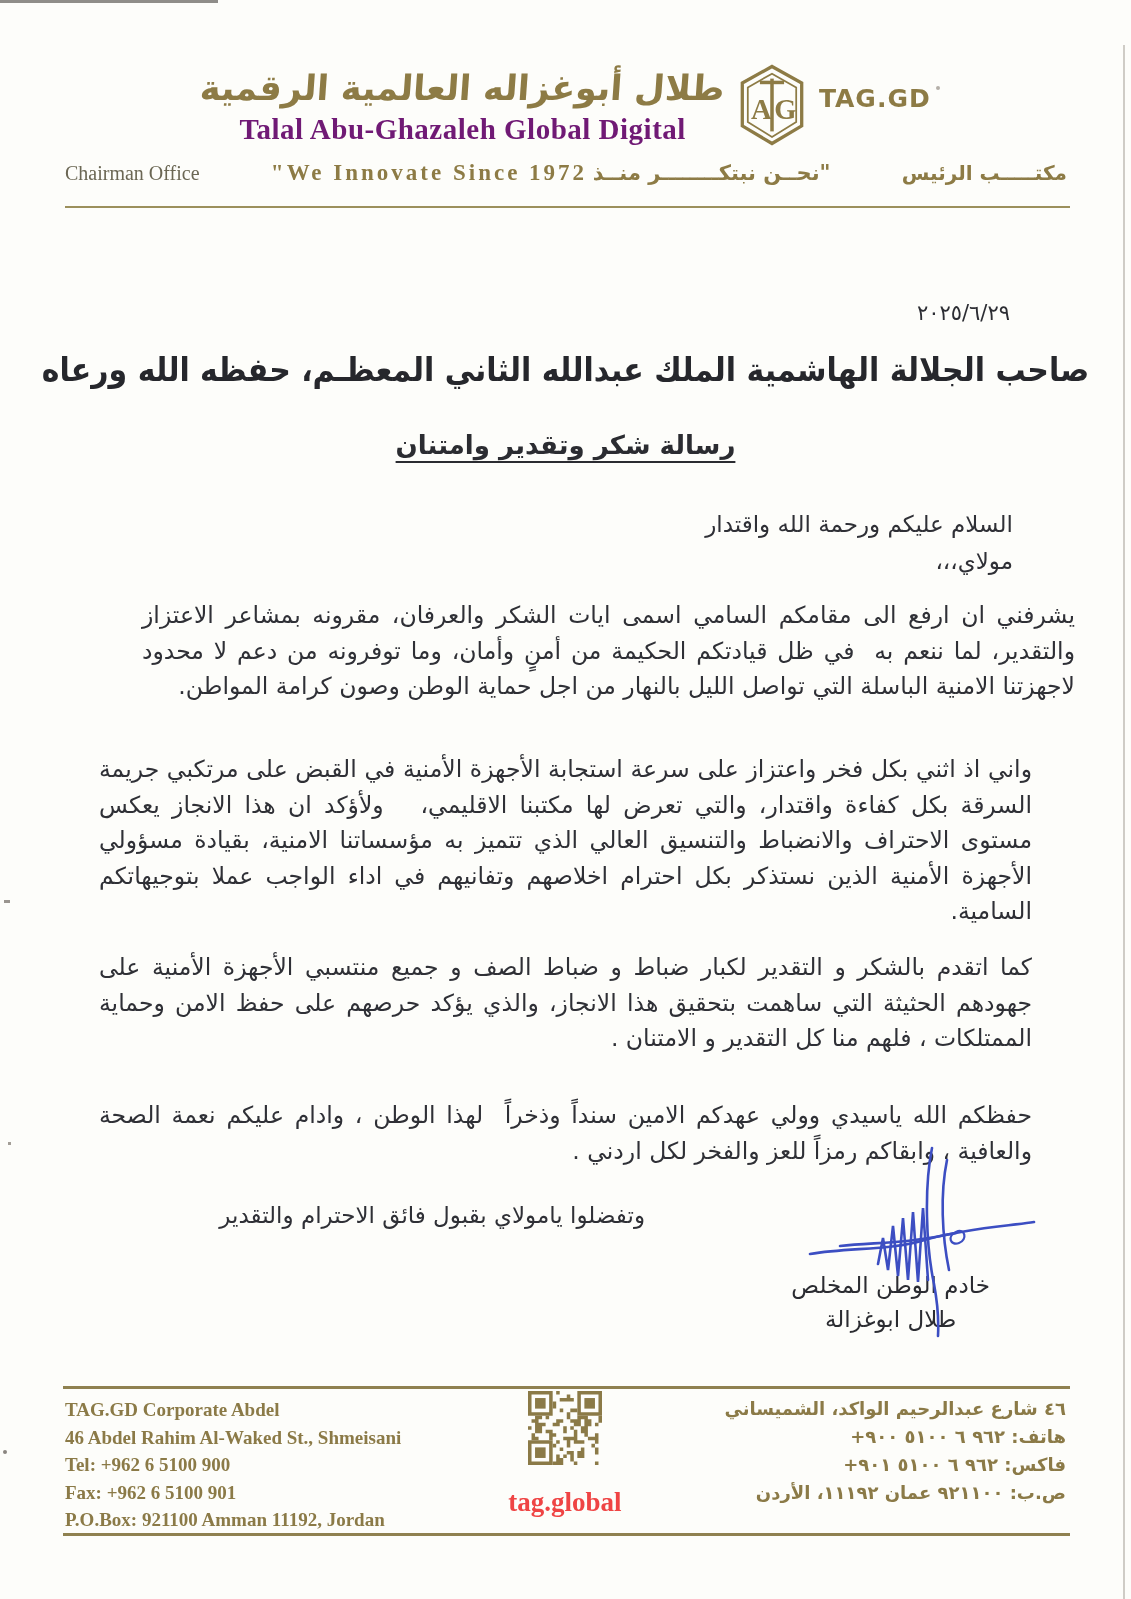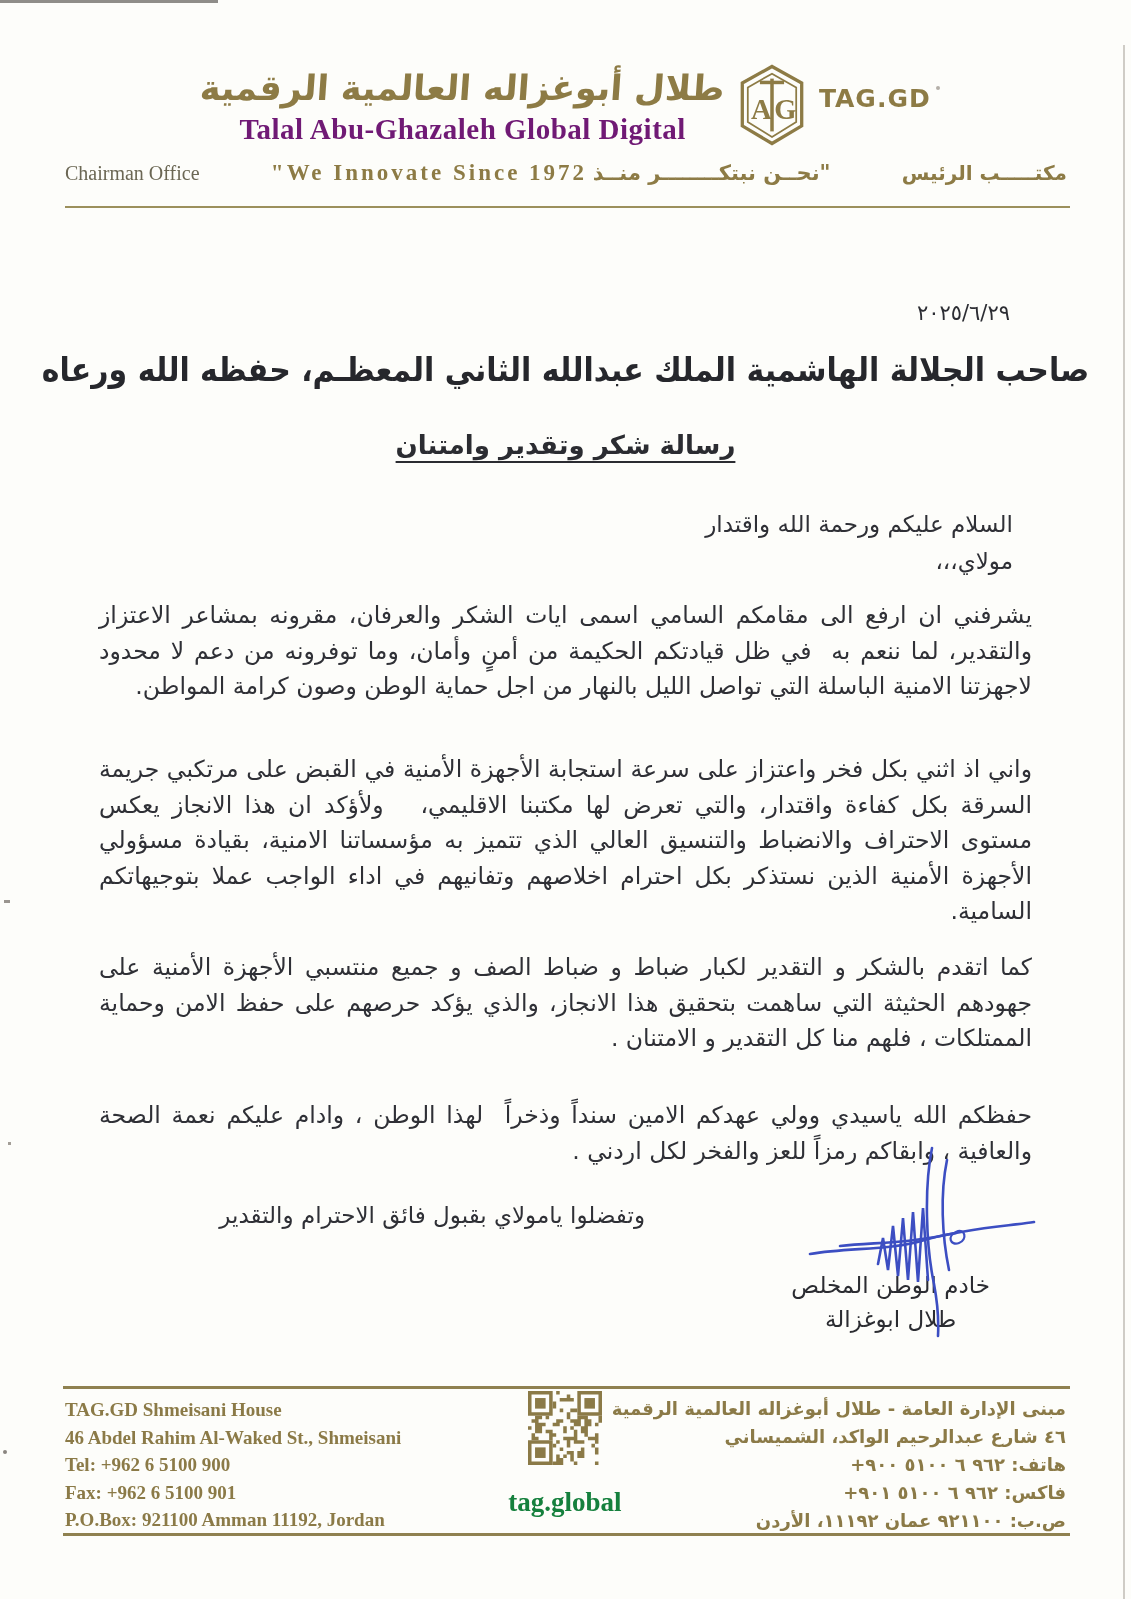--- a/index.html
+++ b/index.html
@@ -32,21 +32,21 @@
   .greeting{position:absolute;top:506px;right:118px;text-align:right;font-size:23px;line-height:37px;color:#2f3036;}
   .bodypar{position:absolute;left:99px;width:933px;direction:rtl;text-align:justify;text-align-last:right;font-size:23.5px;line-height:35.5px;color:#2f3036;}
   .closing{position:absolute;top:1202px;right:486px;font-size:23px;font-weight:500;color:#2f3036;white-space:nowrap;}
   .sigblock{position:absolute;top:1268px;right:141px;text-align:center;font-size:23px;line-height:34px;color:#2b2c31;}
   .signature-svg{position:absolute;top:1136px;left:806px;pointer-events:none;}
 
   
   .f-line{position:absolute;left:63px;width:1007px;height:3px;background:#8f8150;}
   .f-left{position:absolute;left:65px;top:1396px;font-family:"Liberation Serif","DejaVu Serif",serif;font-weight:bold;color:#8b7a47;font-size:19px;line-height:27.5px;}
   .f-right{position:absolute;right:65px;top:1395px;direction:rtl;text-align:right;font-weight:bold;color:#8b7a47;font-size:18px;line-height:28px;}
-  .f-site{position:absolute;left:445px;top:1487px;width:240px;text-align:center;font-family:"Liberation Serif","DejaVu Serif",serif;font-weight:bold;color:#15803d;font-size:27px;}
+  .f-site{position:absolute;left:445px;top:1487px;width:240px;text-align:center;font-family:"Liberation Serif","DejaVu Serif",serif;font-weight:bold;color:#ef4444;font-size:27px;}
   .qr{position:absolute;left:528px;top:1391px;}
 
   
   .artifact{position:absolute;pointer-events:none;}
 </style>
 </head>
 <body>
 
 <div class="page">
 
@@ -83,21 +83,21 @@
 
   <div class="subject ar" dir="rtl">
     <span>رسالة شكر وتقدير وامتنان</span>
   </div>
 
   <div class="greeting ar" dir="rtl">
     <div>السلام عليكم ورحمة الله واقتدار</div>
     <div>مولاي،،،</div>
   </div>
 
-  <div class="bodypar ar" style="top:598px;">يشرفني ان ارفع الى مقامكم السامي اسمى ايات الشكر والعرفان، مقرونه بمشاعر الاعتزاز والتقدير، لما ننعم به&nbsp; في ظل قيادتكم الحكيمة من أمنٍ وأمان، وما توفرونه من دعم لا محدود لاجهزتنا الامنية الباسلة التي تواصل الليل بالنهار من اجل حماية الوطن وصون كرامة المواطن.</div>
+  <div class="bodypar ar" style="top:598px;margin-left:43px;">يشرفني ان ارفع الى مقامكم السامي اسمى ايات الشكر والعرفان، مقرونه بمشاعر الاعتزاز والتقدير، لما ننعم به&nbsp; في ظل قيادتكم الحكيمة من أمنٍ وأمان، وما توفرونه من دعم لا محدود لاجهزتنا الامنية الباسلة التي تواصل الليل بالنهار من اجل حماية الوطن وصون كرامة المواطن.</div>
   <div class="bodypar ar" style="top:752px;">واني اذ اثني بكل فخر واعتزاز على سرعة استجابة الأجهزة الأمنية في القبض على مرتكبي جريمة السرقة بكل كفاءة واقتدار، والتي تعرض لها مكتبنا الاقليمي،&nbsp;&nbsp; ولأؤكد ان هذا الانجاز يعكس مستوى الاحتراف والانضباط والتنسيق العالي الذي تتميز به مؤسساتنا الامنية، بقيادة مسؤولي الأجهزة الأمنية الذين نستذكر بكل احترام اخلاصهم وتفانيهم في اداء الواجب عملا بتوجيهاتكم السامية.</div>
   <div class="bodypar ar" style="top:950px;">كما اتقدم بالشكر و التقدير لكبار ضباط و ضباط الصف و جميع منتسبي الأجهزة الأمنية على جهودهم الحثيثة التي ساهمت بتحقيق هذا الانجاز، والذي يؤكد حرصهم على حفظ الامن وحماية الممتلكات ، فلهم منا كل التقدير و الامتنان .</div>
   <div class="bodypar ar" style="top:1098px;">حفظكم الله ياسيدي وولي عهدكم الامين سنداً وذخراً&nbsp; لهذا الوطن ، وادام عليكم نعمة الصحة والعافية ، وابقاكم رمزاً للعز والفخر لكل اردني .</div>
 
   <div class="closing ar" dir="rtl">وتفضلوا يامولاي بقبول فائق الاحترام والتقدير</div>
 
   <div class="sigblock ar" dir="rtl">
     <div>خادم الوطن المخلص</div>
     <div>طلال ابوغزالة</div>
   </div>
@@ -109,21 +109,21 @@
       <path d="M72 128 l5 -26 5 32 5 -44 5 50 5 -58 5 62 5 -68 5 70 5 -74 5 72"></path>
       <path d="M126 12 C118 52 120 110 128 148 C131 164 133 182 132 200"></path>
       <path d="M141 24 C134 58 136 100 143 134"></path>
       <path d="M150 96 c9 -5 12 8 3 11 c-9 3 -12 -7 -3 -11" stroke-width="2.2"></path>
     </g>
   </svg>
 
   <div class="f-line" style="top:1386px;"></div>
 
   <div class="f-left">
-    <div>TAG.GD Shmeisani House</div>
+    <div>TAG.GD Corporate Abdel</div>
     <div>46 Abdel Rahim Al-Waked St., Shmeisani</div>
     <div>Tel: +962 6 5100 900</div>
     <div>Fax: +962 6 5100 901</div>
     <div>P.O.Box: 921100 Amman 11192, Jordan</div>
   </div>
 
   <svg class="qr" width="74" height="74" viewBox="0 0 73.5 73.5">
     <g fill="#8b7a47">
       <path fill-rule="evenodd" d="M0 0h24.5v24.5H0Z M3.5 3.5v17.5h17.5V3.5Z"></path>
       <rect x="7" y="7" width="10.5" height="10.5"></rect>
@@ -131,21 +131,20 @@
       <rect x="56" y="7" width="10.5" height="10.5"></rect>
       <path fill-rule="evenodd" d="M0 49h24.5v24.5H0Z M3.5 52.5v17.5h17.5V52.5Z"></path>
       <rect x="7" y="56" width="10.5" height="10.5"></rect>
       <path id="qr-modules" d="M28.0 0.0h3.5v3.5h-3.5zM38.5 3.5h3.5v3.5h-3.5zM31.5 7.0h3.5v3.5h-3.5zM35.0 7.0h3.5v3.5h-3.5zM38.5 7.0h3.5v3.5h-3.5zM42.0 7.0h3.5v3.5h-3.5zM24.5 10.5h3.5v3.5h-3.5zM24.5 14.0h3.5v3.5h-3.5zM31.5 17.5h3.5v3.5h-3.5zM42.0 17.5h3.5v3.5h-3.5zM45.5 17.5h3.5v3.5h-3.5zM38.5 21.0h3.5v3.5h-3.5zM7.0 24.5h3.5v3.5h-3.5zM10.5 24.5h3.5v3.5h-3.5zM17.5 24.5h3.5v3.5h-3.5zM38.5 24.5h3.5v3.5h-3.5zM49.0 24.5h3.5v3.5h-3.5zM52.5 24.5h3.5v3.5h-3.5zM56.0 24.5h3.5v3.5h-3.5zM70.0 24.5h3.5v3.5h-3.5zM3.5 28.0h3.5v3.5h-3.5zM7.0 28.0h3.5v3.5h-3.5zM28.0 28.0h3.5v3.5h-3.5zM31.5 28.0h3.5v3.5h-3.5zM42.0 28.0h3.5v3.5h-3.5zM45.5 28.0h3.5v3.5h-3.5zM49.0 28.0h3.5v3.5h-3.5zM56.0 28.0h3.5v3.5h-3.5zM59.5 28.0h3.5v3.5h-3.5zM70.0 28.0h3.5v3.5h-3.5zM7.0 31.5h3.5v3.5h-3.5zM10.5 31.5h3.5v3.5h-3.5zM14.0 31.5h3.5v3.5h-3.5zM24.5 31.5h3.5v3.5h-3.5zM28.0 31.5h3.5v3.5h-3.5zM45.5 31.5h3.5v3.5h-3.5zM49.0 31.5h3.5v3.5h-3.5zM56.0 31.5h3.5v3.5h-3.5zM59.5 31.5h3.5v3.5h-3.5zM66.5 31.5h3.5v3.5h-3.5zM0.0 35.0h3.5v3.5h-3.5zM7.0 35.0h3.5v3.5h-3.5zM10.5 35.0h3.5v3.5h-3.5zM35.0 35.0h3.5v3.5h-3.5zM42.0 35.0h3.5v3.5h-3.5zM52.5 35.0h3.5v3.5h-3.5zM56.0 35.0h3.5v3.5h-3.5zM7.0 38.5h3.5v3.5h-3.5zM10.5 38.5h3.5v3.5h-3.5zM17.5 38.5h3.5v3.5h-3.5zM21.0 38.5h3.5v3.5h-3.5zM35.0 38.5h3.5v3.5h-3.5zM45.5 38.5h3.5v3.5h-3.5zM52.5 38.5h3.5v3.5h-3.5zM56.0 38.5h3.5v3.5h-3.5zM3.5 42.0h3.5v3.5h-3.5zM21.0 42.0h3.5v3.5h-3.5zM24.5 42.0h3.5v3.5h-3.5zM45.5 42.0h3.5v3.5h-3.5zM56.0 42.0h3.5v3.5h-3.5zM66.5 42.0h3.5v3.5h-3.5zM3.5 45.5h3.5v3.5h-3.5zM7.0 45.5h3.5v3.5h-3.5zM21.0 45.5h3.5v3.5h-3.5zM35.0 45.5h3.5v3.5h-3.5zM38.5 45.5h3.5v3.5h-3.5zM42.0 45.5h3.5v3.5h-3.5zM45.5 45.5h3.5v3.5h-3.5zM59.5 45.5h3.5v3.5h-3.5zM63.0 45.5h3.5v3.5h-3.5zM66.5 45.5h3.5v3.5h-3.5zM28.0 49.0h3.5v3.5h-3.5zM38.5 49.0h3.5v3.5h-3.5zM45.5 49.0h3.5v3.5h-3.5zM49.0 49.0h3.5v3.5h-3.5zM52.5 49.0h3.5v3.5h-3.5zM66.5 49.0h3.5v3.5h-3.5zM24.5 52.5h3.5v3.5h-3.5zM38.5 52.5h3.5v3.5h-3.5zM63.0 52.5h3.5v3.5h-3.5zM31.5 56.0h3.5v3.5h-3.5zM52.5 56.0h3.5v3.5h-3.5zM66.5 56.0h3.5v3.5h-3.5zM38.5 59.5h3.5v3.5h-3.5zM42.0 59.5h3.5v3.5h-3.5zM49.0 59.5h3.5v3.5h-3.5zM52.5 59.5h3.5v3.5h-3.5zM66.5 59.5h3.5v3.5h-3.5zM28.0 63.0h3.5v3.5h-3.5zM35.0 63.0h3.5v3.5h-3.5zM42.0 63.0h3.5v3.5h-3.5zM49.0 63.0h3.5v3.5h-3.5zM52.5 63.0h3.5v3.5h-3.5zM28.0 66.5h3.5v3.5h-3.5zM31.5 66.5h3.5v3.5h-3.5zM42.0 66.5h3.5v3.5h-3.5zM24.5 70.0h3.5v3.5h-3.5zM28.0 70.0h3.5v3.5h-3.5zM31.5 70.0h3.5v3.5h-3.5zM45.5 70.0h3.5v3.5h-3.5zM66.5 70.0h3.5v3.5h-3.5z"></path>
     </g>
   </svg>
 
   <div class="f-site">tag.global</div>
 
   <div class="f-right ar">
-    <div>مبنى الإدارة العامة - طلال أبوغزاله العالمية الرقمية</div>
     <div>٤٦ شارع عبدالرحيم الواكد، الشميساني</div>
     <div><span>هاتف: </span><span dir="ltr">+٩٦٢ ٦ ٥١٠٠ ٩٠٠</span></div>
     <div><span>فاكس: </span><span dir="ltr">+٩٦٢ ٦ ٥١٠٠ ٩٠١</span></div>
     <div>ص.ب: ٩٢١١٠٠ عمان ١١١٩٢، الأردن</div>
   </div>
 
   <div class="f-line" style="top:1533px;"></div>
 
   <div class="artifact" style="top:0;left:0;width:218px;height:3px;background:#8f8d89;"></div>
   <div class="artifact" style="top:45px;right:6px;width:2px;height:1554px;background:#cfccc6;"></div>

